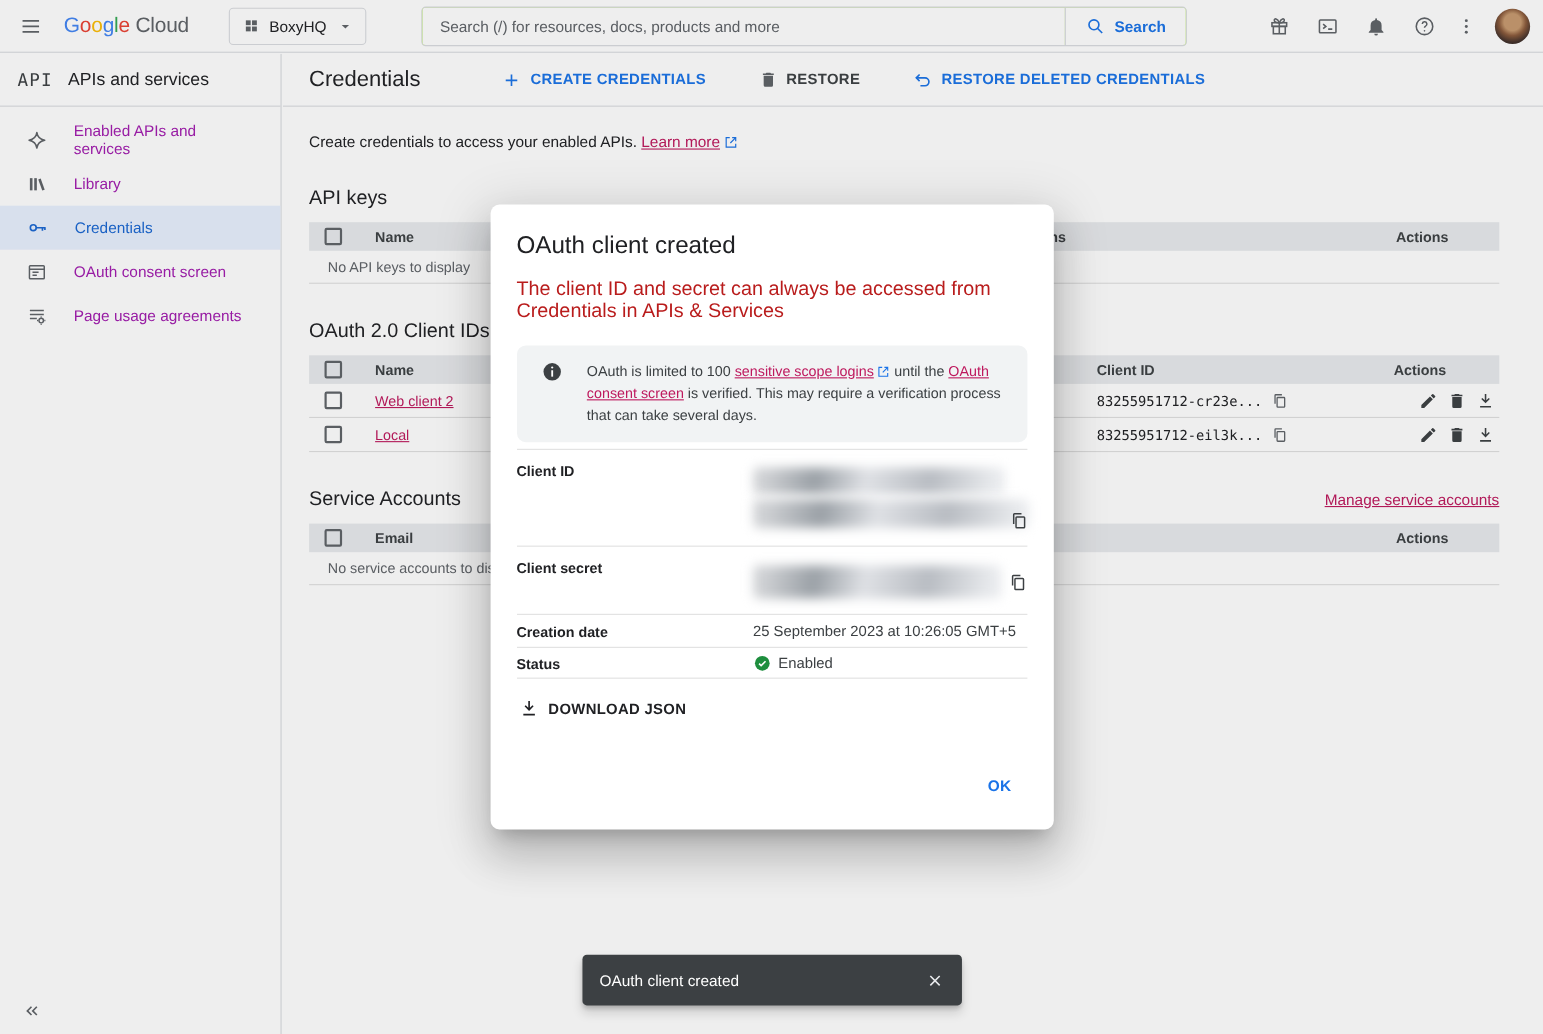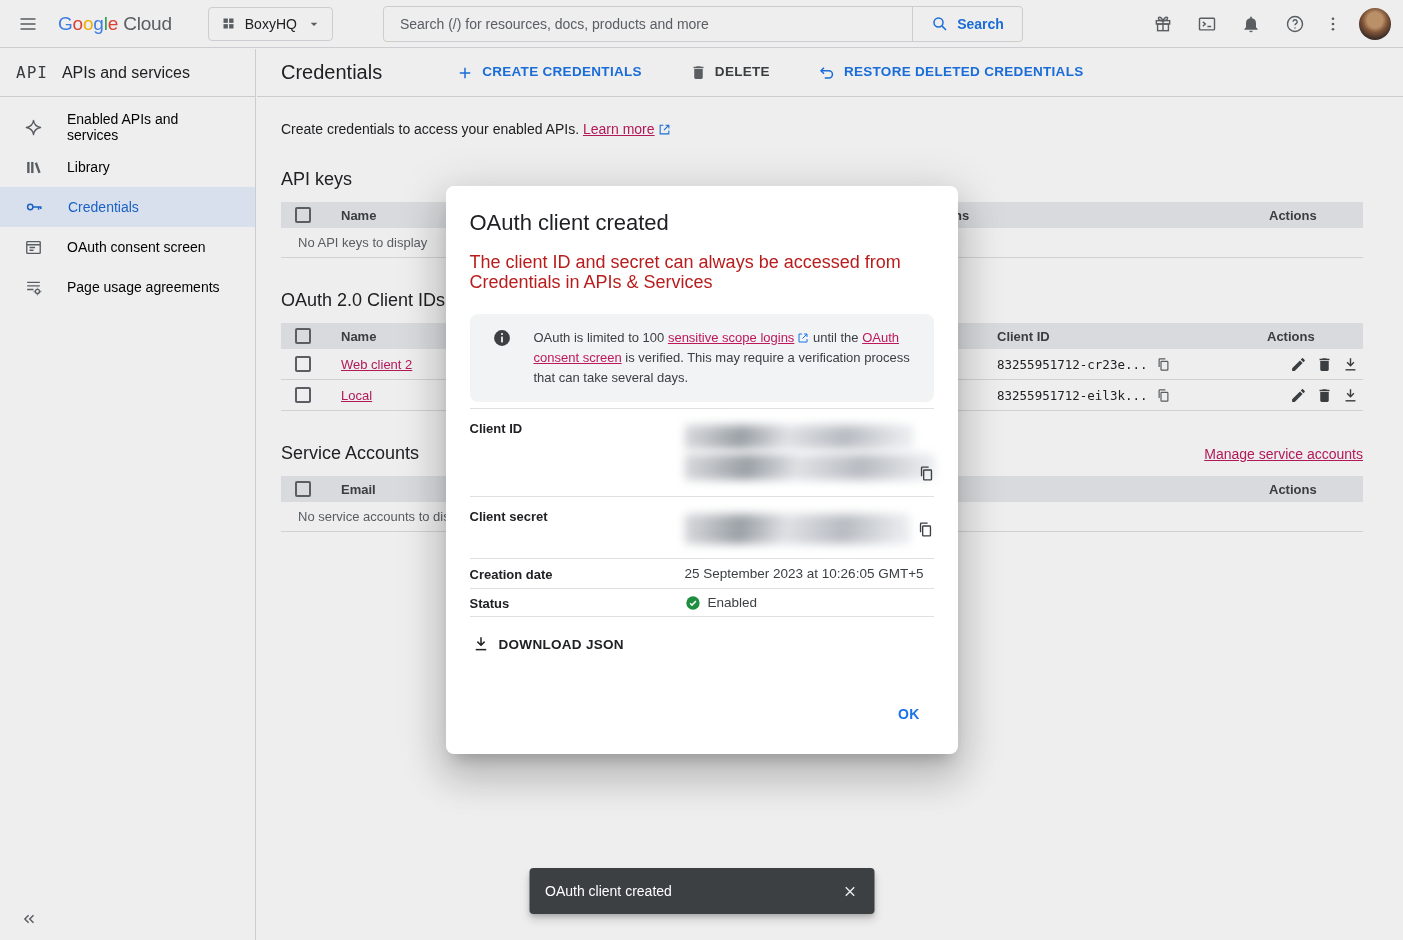--- a/index.html
+++ b/index.html
@@ -8,35 +8,35 @@
   svg { display:block; }
   button { font-family:inherit; }
 
   
   .topbar { position:absolute; top:0; left:0; right:0; height:48px; background:#fff; border-bottom:1px solid #dadce0; display:flex; align-items:center; z-index:10; }
   .iconbtn { display:flex; align-items:center; justify-content:center; width:40px; height:40px; border:none; background:transparent; cursor:pointer; border-radius:50%; }
   .logo { display:flex; align-items:baseline; font-size:19px; margin-left:10px; letter-spacing:-0.2px; white-space:nowrap; }
   .logo .cloud { color:#5f6368; margin-left:5px; }
   .c-blue{color:#4285f4}.c-red{color:#ea4335}.c-yellow{color:#fbbc05}.c-green{color:#34a853}
   .project { display:flex; align-items:center; gap:9px; height:34px; padding:0 10px 0 12px; border:1px solid #dadce0; border-radius:4px; margin-left:36px; background:#fff; cursor:pointer; font-size:14px; color:#202124; }
-  .searchbox { display:flex; align-items:stretch; height:36px; width:640px; margin-left:50px; border:1px solid #dadce0; border-radius:4px; overflow:hidden; background:#bef264; }
+  .searchbox { display:flex; align-items:stretch; height:36px; width:696px; margin-left:50px; border:1px solid #dadce0; border-radius:4px; overflow:hidden; background:#bef264; }
   .searchbox input { flex:1; border:none; outline:none; padding:0 16px; font-size:14px; font-family:inherit; color:#202124; background:#fff; }
   .searchbox input::placeholder { color:#5f6368; }
   .search-btn { display:flex; align-items:center; gap:8px; padding:0 18px; border:none; border-left:1px solid #dadce0; background:#fff; color:#1a73e8; font-weight:700; font-size:14px; cursor:pointer; }
   .topbar-right { margin-left:auto; display:flex; align-items:center; gap:4px; padding-right:12px; }
   .avatar { width:32px; height:32px; border-radius:50%; border:none; cursor:pointer; margin-left:8px;
             background:radial-gradient(circle at 50% 38%, #c79a6f 0 30%, #8a5a3b 48%, #41302a 72%, #25201e 100%); }
 
   
   .sidebar { position:absolute; top:49px; left:0; bottom:0; width:256px; background:#fff; border-right:1px solid #dadce0; z-index:5; }
   .sb-head { height:48px; display:flex; align-items:center; padding:0 16px; border-bottom:1px solid #dadce0; gap:14px; }
   .api-logo { font-family:"DejaVu Sans Mono",monospace; font-weight:400; font-size:16px; letter-spacing:1px; color:#3c4043; }
   .sb-title { font-size:16px; font-weight:500; color:#202124; }
   .sb-nav { padding:10px 0; }
-  .sb-item { display:flex; align-items:center; gap:24px; height:40px; padding:0 24px; font-size:14px; color:#000000; cursor:pointer; }
+  .sb-item { display:flex; align-items:center; gap:24px; height:40px; padding:0 24px; font-size:14px; color:#a21caf; cursor:pointer; }
   .sb-icon { color:#5f6368; display:flex; }
   .sb-item.active { background:#e8f0fe; color:#1967d2; }
   .sb-item.active .sb-icon { color:#1967d2; }
   .collapse { position:absolute; bottom:12px; left:20px; background:none; border:none; cursor:pointer; }
 
   
   .main { position:absolute; top:49px; left:257px; right:0; bottom:0; background:#fff; overflow:hidden; }
   .main-head { height:48px; display:flex; align-items:center; border-bottom:1px solid #dadce0; padding:0 24px; }
   .page-title { font-size:20px; font-weight:400; color:#202124; margin-right:62px; }
   .tb-btn { display:flex; gap:8px; background:none; border:none; font-size:13.5px; font-weight:700; letter-spacing:0.3px; cursor:pointer; padding:6px 12px; border-radius:4px; }
@@ -260,21 +260,21 @@
           </svg>
       </span>
       <span>CREATE CREDENTIALS</span>
     </button>
     <button class="tb-btn tb-gray" style="margin-left:24px">
       <span>
         <svg width="17" height="17" viewBox="0 0 24 24" fill="#5f6368">
             <path d="M6 19a2 2 0 0 0 2 2h8a2 2 0 0 0 2-2V7H6zM19 4h-3.5l-1-1h-5l-1 1H5v2h14z"></path>
           </svg>
       </span>
-      <span>DELETE</span>
+      <span>RESTORE</span>
     </button>
     <button class="tb-btn tb-blue" style="margin-left:24px">
       <span>
         <svg width="18" height="18" viewBox="0 0 24 24" fill="none" stroke="#1a73e8" stroke-width="2">
             <path d="M8 5L4 9l4 4"></path>
             <path d="M4 9h10.5a4.8 4.8 0 0 1 0 9.6H9"></path>
           </svg>
       </span>
       <span>RESTORE DELETED CREDENTIALS</span>
     </button>

